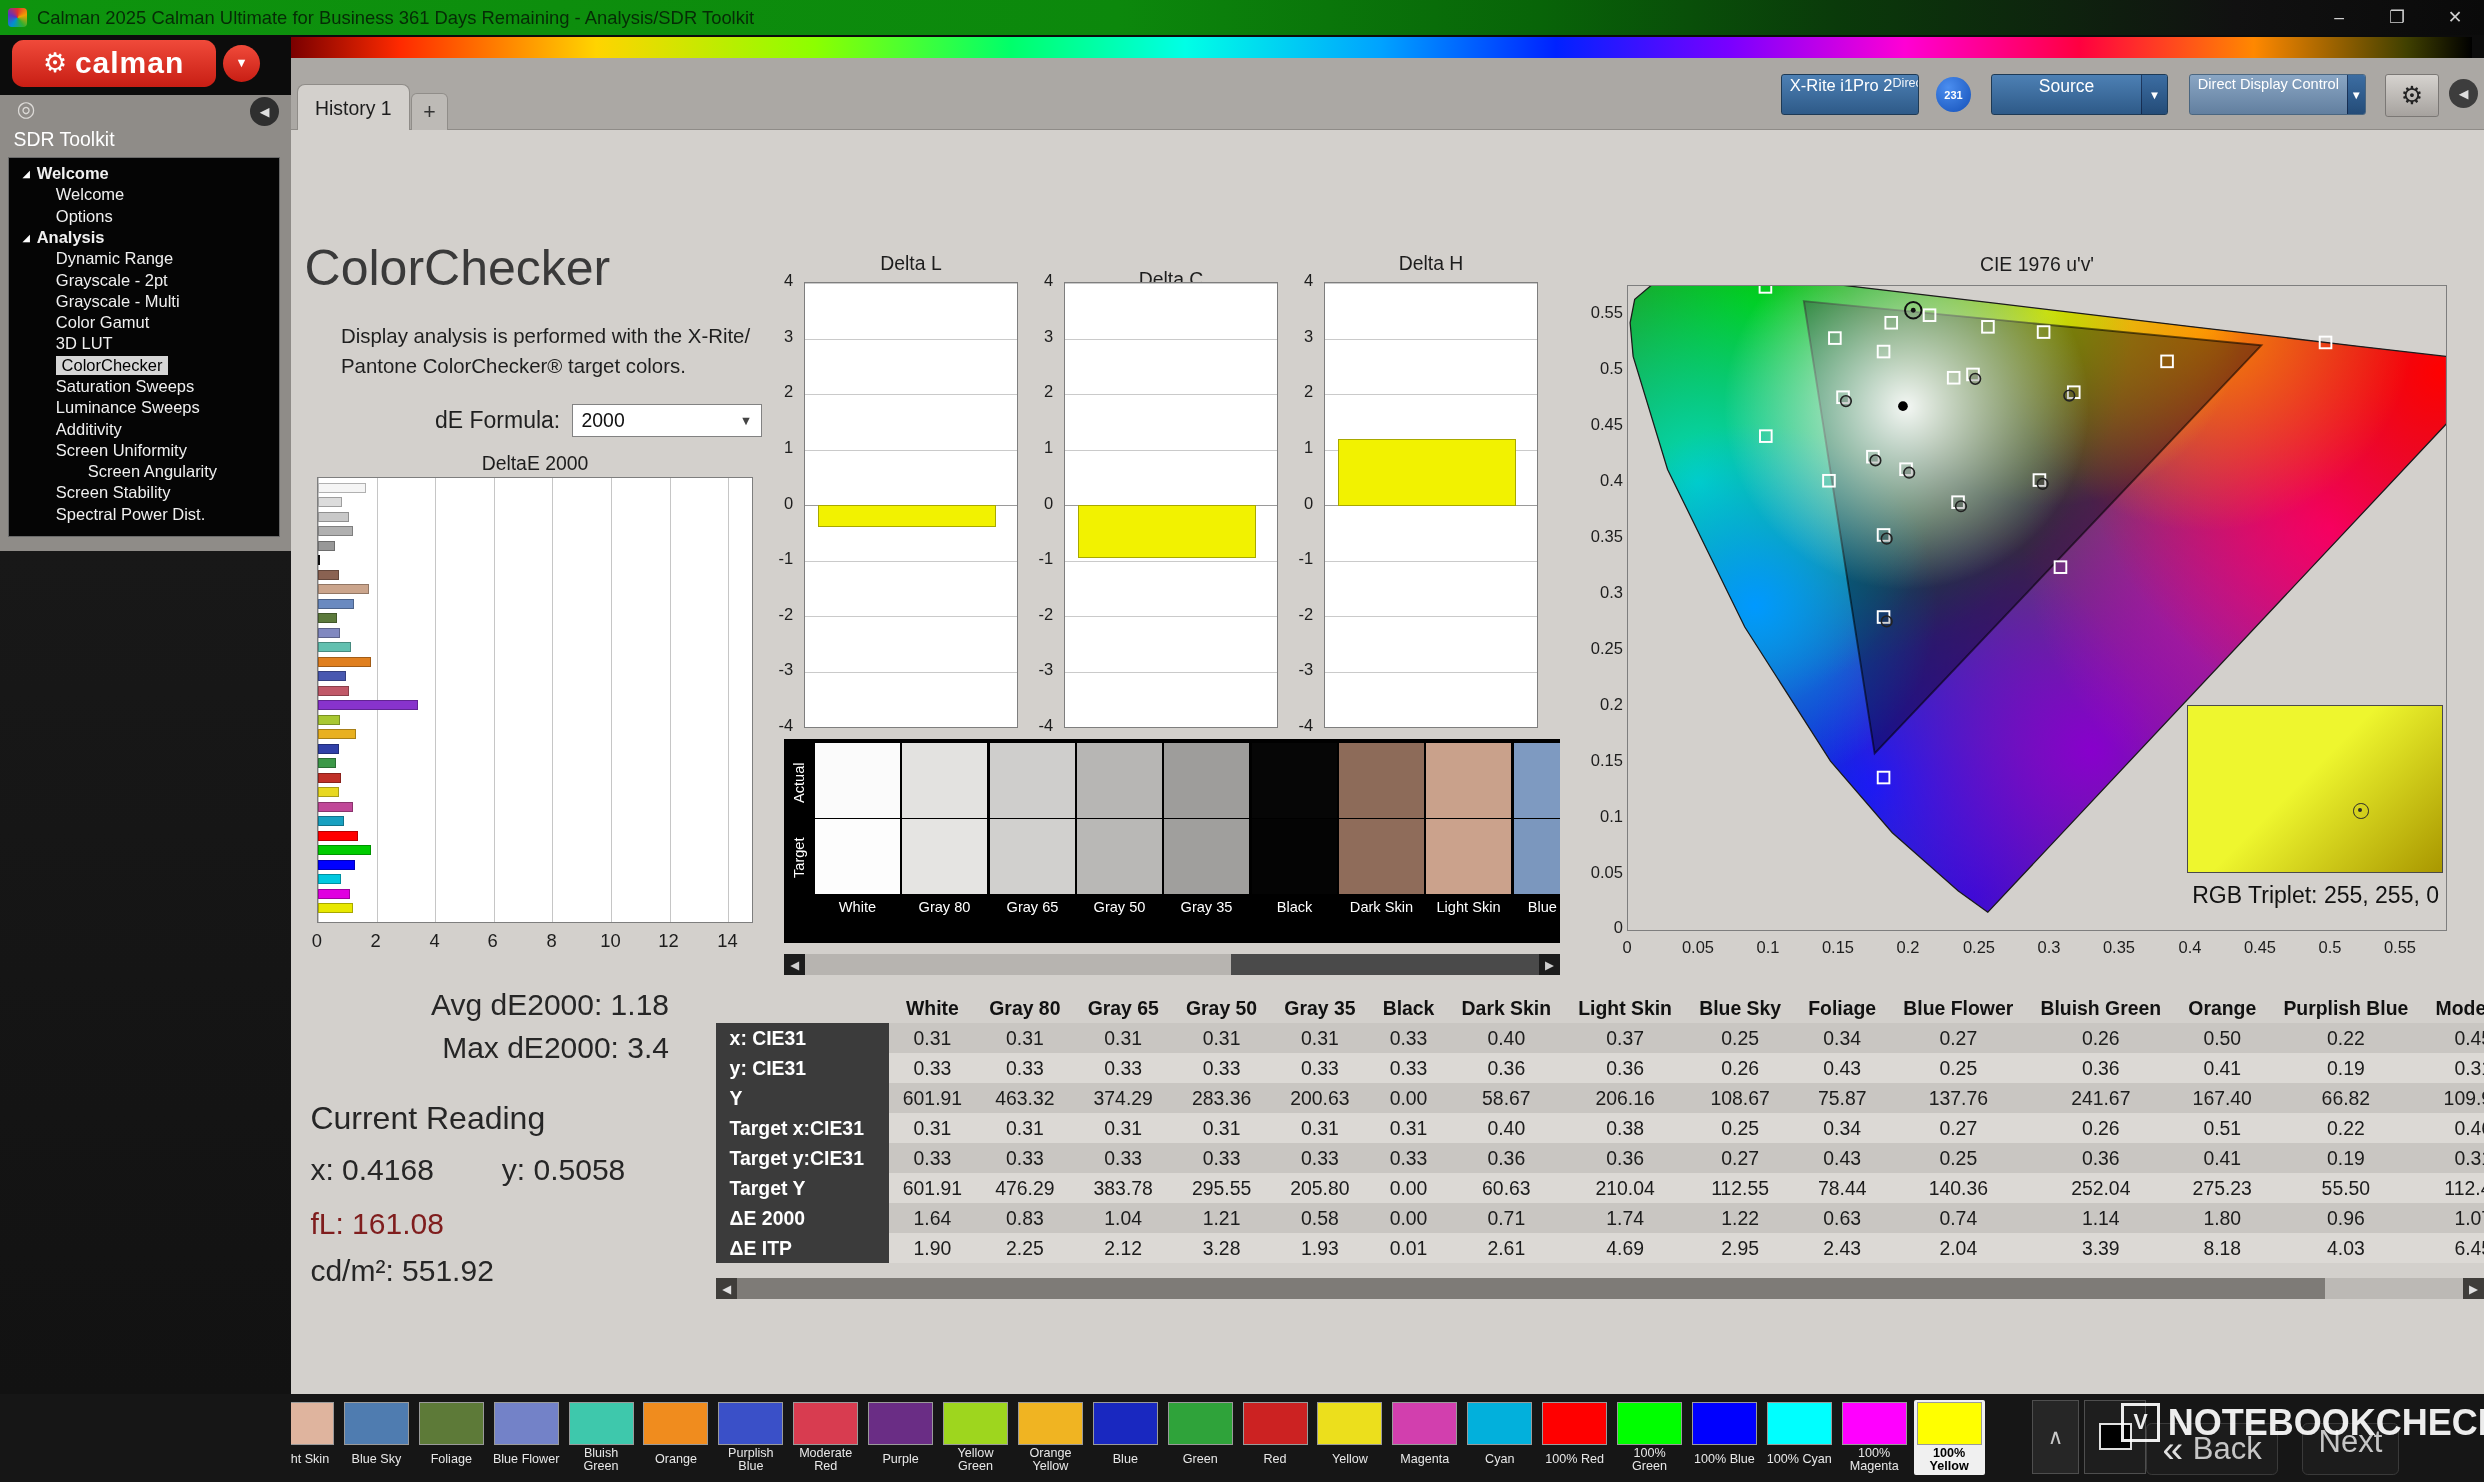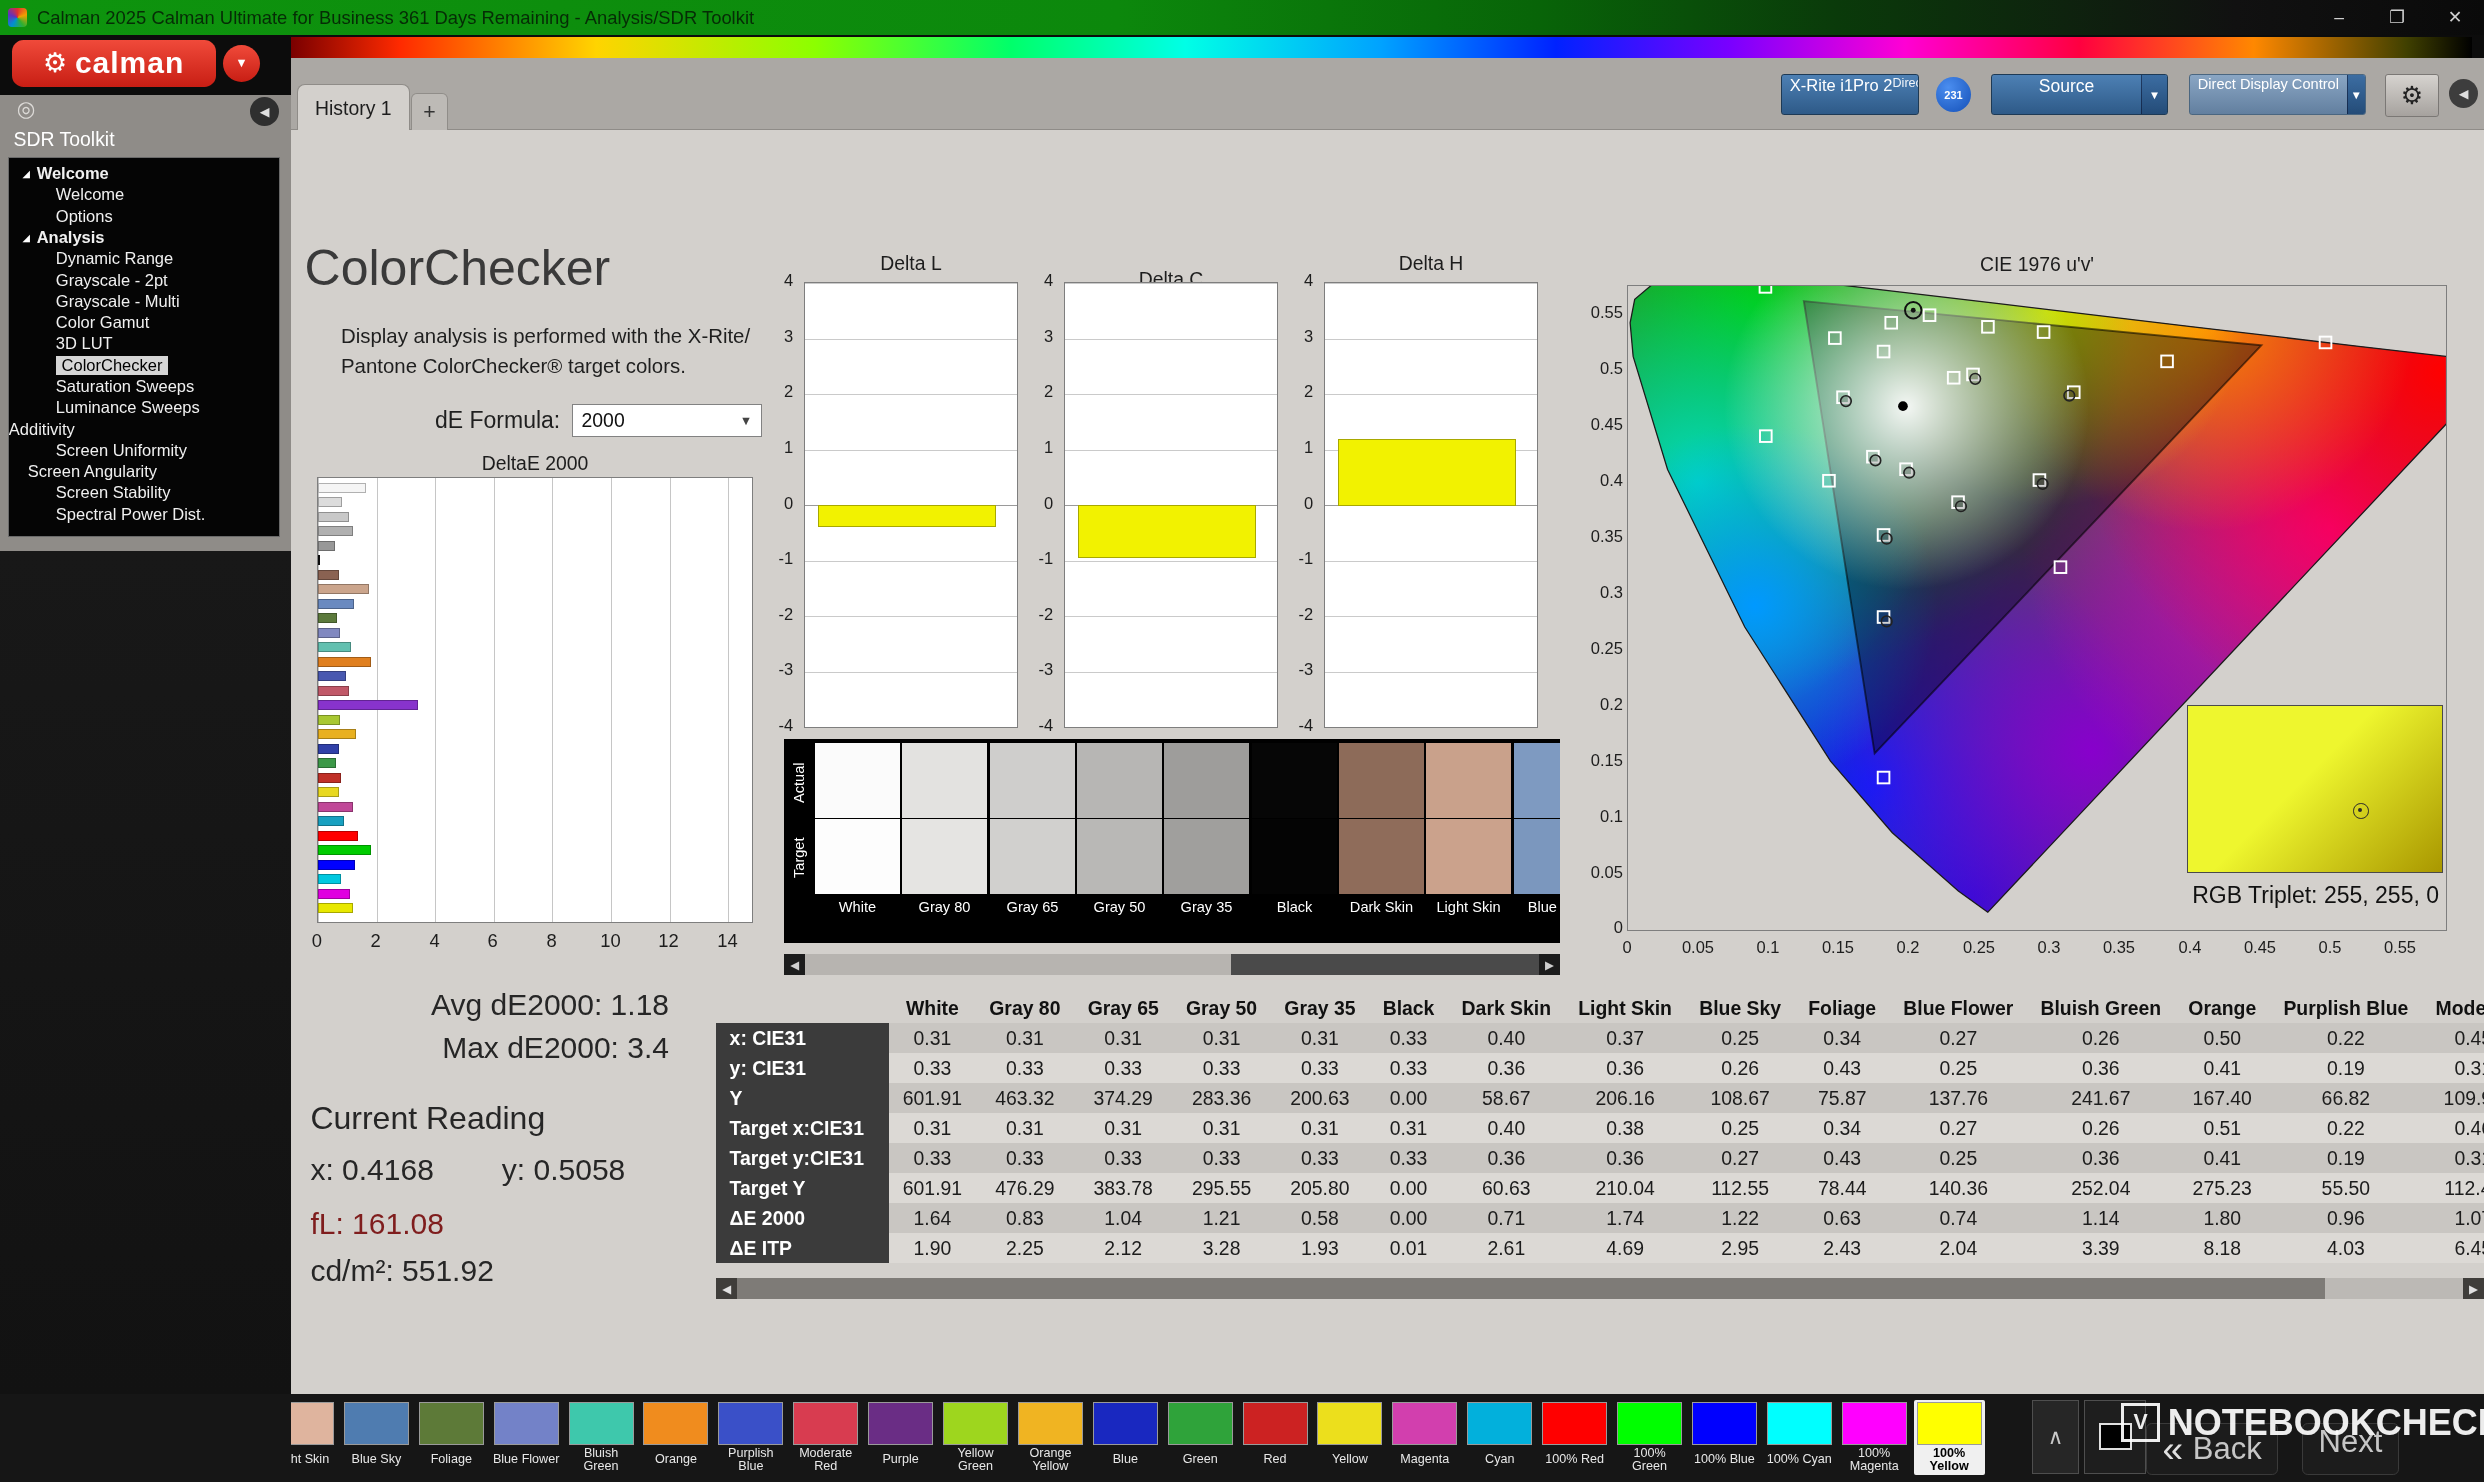--- a/index.html
+++ b/index.html
@@ -256,27 +256,27 @@
         </div>
         <div class="nav-row selected" style="padding-left: 47px;">
           <div class="nav-label">ColorChecker</div>
         </div>
         <div class="nav-row" style="padding-left: 47px;">
           <div class="nav-label">Saturation Sweeps</div>
         </div>
         <div class="nav-row" style="padding-left: 47px;">
           <div class="nav-label">Luminance Sweeps</div>
         </div>
-        <div class="nav-row" style="">
+        <div class="nav-row" style="padding-left: 47px;">
           <div class="nav-label">Additivity</div>
         </div>
         <div class="nav-row" style="padding-left: 47px;">
           <div class="nav-label">Screen Uniformity</div>
         </div>
-        <div class="nav-row" style="padding-left: 19px;">
+        <div class="nav-row" style="padding-left: 47px; margin-left: 32px;">
           <div class="nav-label">Screen Angularity</div>
         </div>
         <div class="nav-row" style="padding-left: 47px;">
           <div class="nav-label">Screen Stability</div>
         </div>
         <div class="nav-row" style="padding-left: 47px;">
           <div class="nav-label">Spectral Power Dist.</div>
         </div>
       </div>
   </div>

